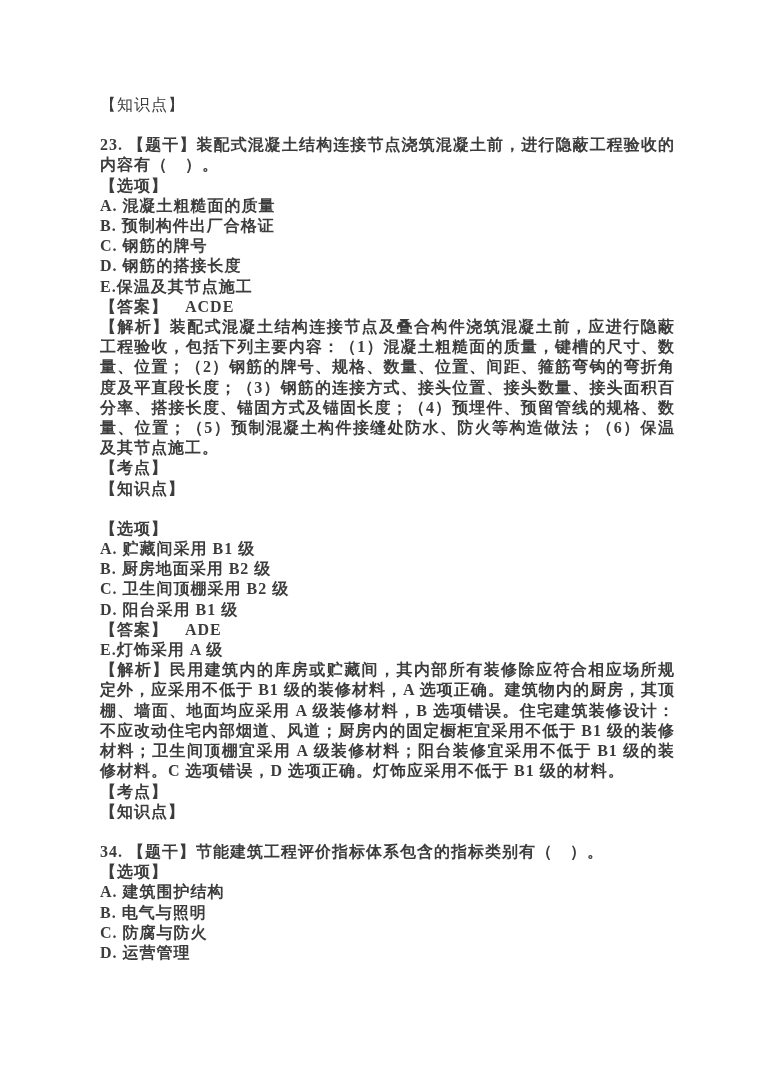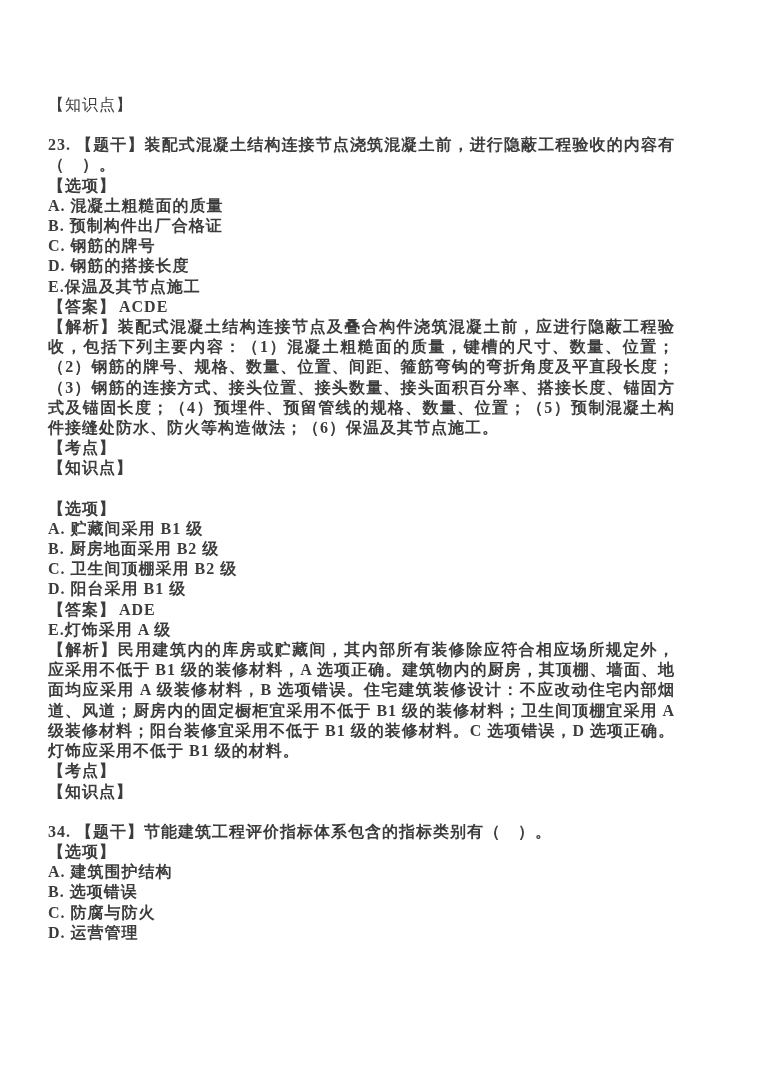--- a/index.html
+++ b/index.html
@@ -7,33 +7,33 @@
   body {
     width: 763px;
     height: 1080px;
     overflow: hidden;
     font-family: "Liberation Serif", "DejaVu Serif", serif;
     color: #3c3c3c;
   }
   .page {
     width: 763px;
     height: 1080px;
-    padding: 95px 88px 0 48px;
+    padding: 95px 88px 0 100px;
     background: #ffffff;
   }
   p {
     font-size: 16px;
     line-height: 20.2px;
     letter-spacing: 1px;
     text-align: justify;
     word-break: break-all;
   }
   .q { margin-top: 20px; font-weight: bold; }
   .qnum { margin-right: 5px; }
-  .ans-val { margin-left: 3px; }
+  .ans-val { margin-left: 17px; }
 </style>
 </head>
 <body>
 
 <div class="page">
 
   <p class="line">【知识点】</p>
 
   <section class="q">
     <p class="stem"><span class="qnum">23.</span><span>【题干】</span><span>装配式混凝土结构连接节点浇筑混凝土前，进行隐蔽工程验收的内容有（　）。</span></p>
@@ -59,18 +59,18 @@
     <p class="line">E.灯饰采用 A 级</p>
     <p class="analysis"><span>【解析】</span><span>民用建筑内的库房或贮藏间，其内部所有装修除应符合相应场所规定外，应采用不低于 B1 级的装修材料，A 选项正确。建筑物内的厨房，其顶棚、墙面、地面均应采用 A 级装修材料，B 选项错误。住宅建筑装修设计：不应改动住宅内部烟道、风道；厨房内的固定橱柜宜采用不低于 B1 级的装修材料；卫生间顶棚宜采用 A 级装修材料；阳台装修宜采用不低于 B1 级的装修材料。C 选项错误，D 选项正确。灯饰应采用不低于 B1 级的材料。</span></p>
     <p class="line">【考点】</p>
     <p class="line">【知识点】</p>
   </section>
 
   <section class="q">
     <p class="stem"><span class="qnum">34.</span><span>【题干】</span><span>节能建筑工程评价指标体系包含的指标类别有（　）。</span></p>
     <p class="line">【选项】</p>
     <p class="line">A. 建筑围护结构</p>
-    <p class="line">B. 选项错误</p>
+    <p class="line">B. 电气与照明</p>
     <p class="line">C. 防腐与防火</p>
     <p class="line">D. 运营管理</p>
   </section>
 
 </div>
 
 </body></html>

